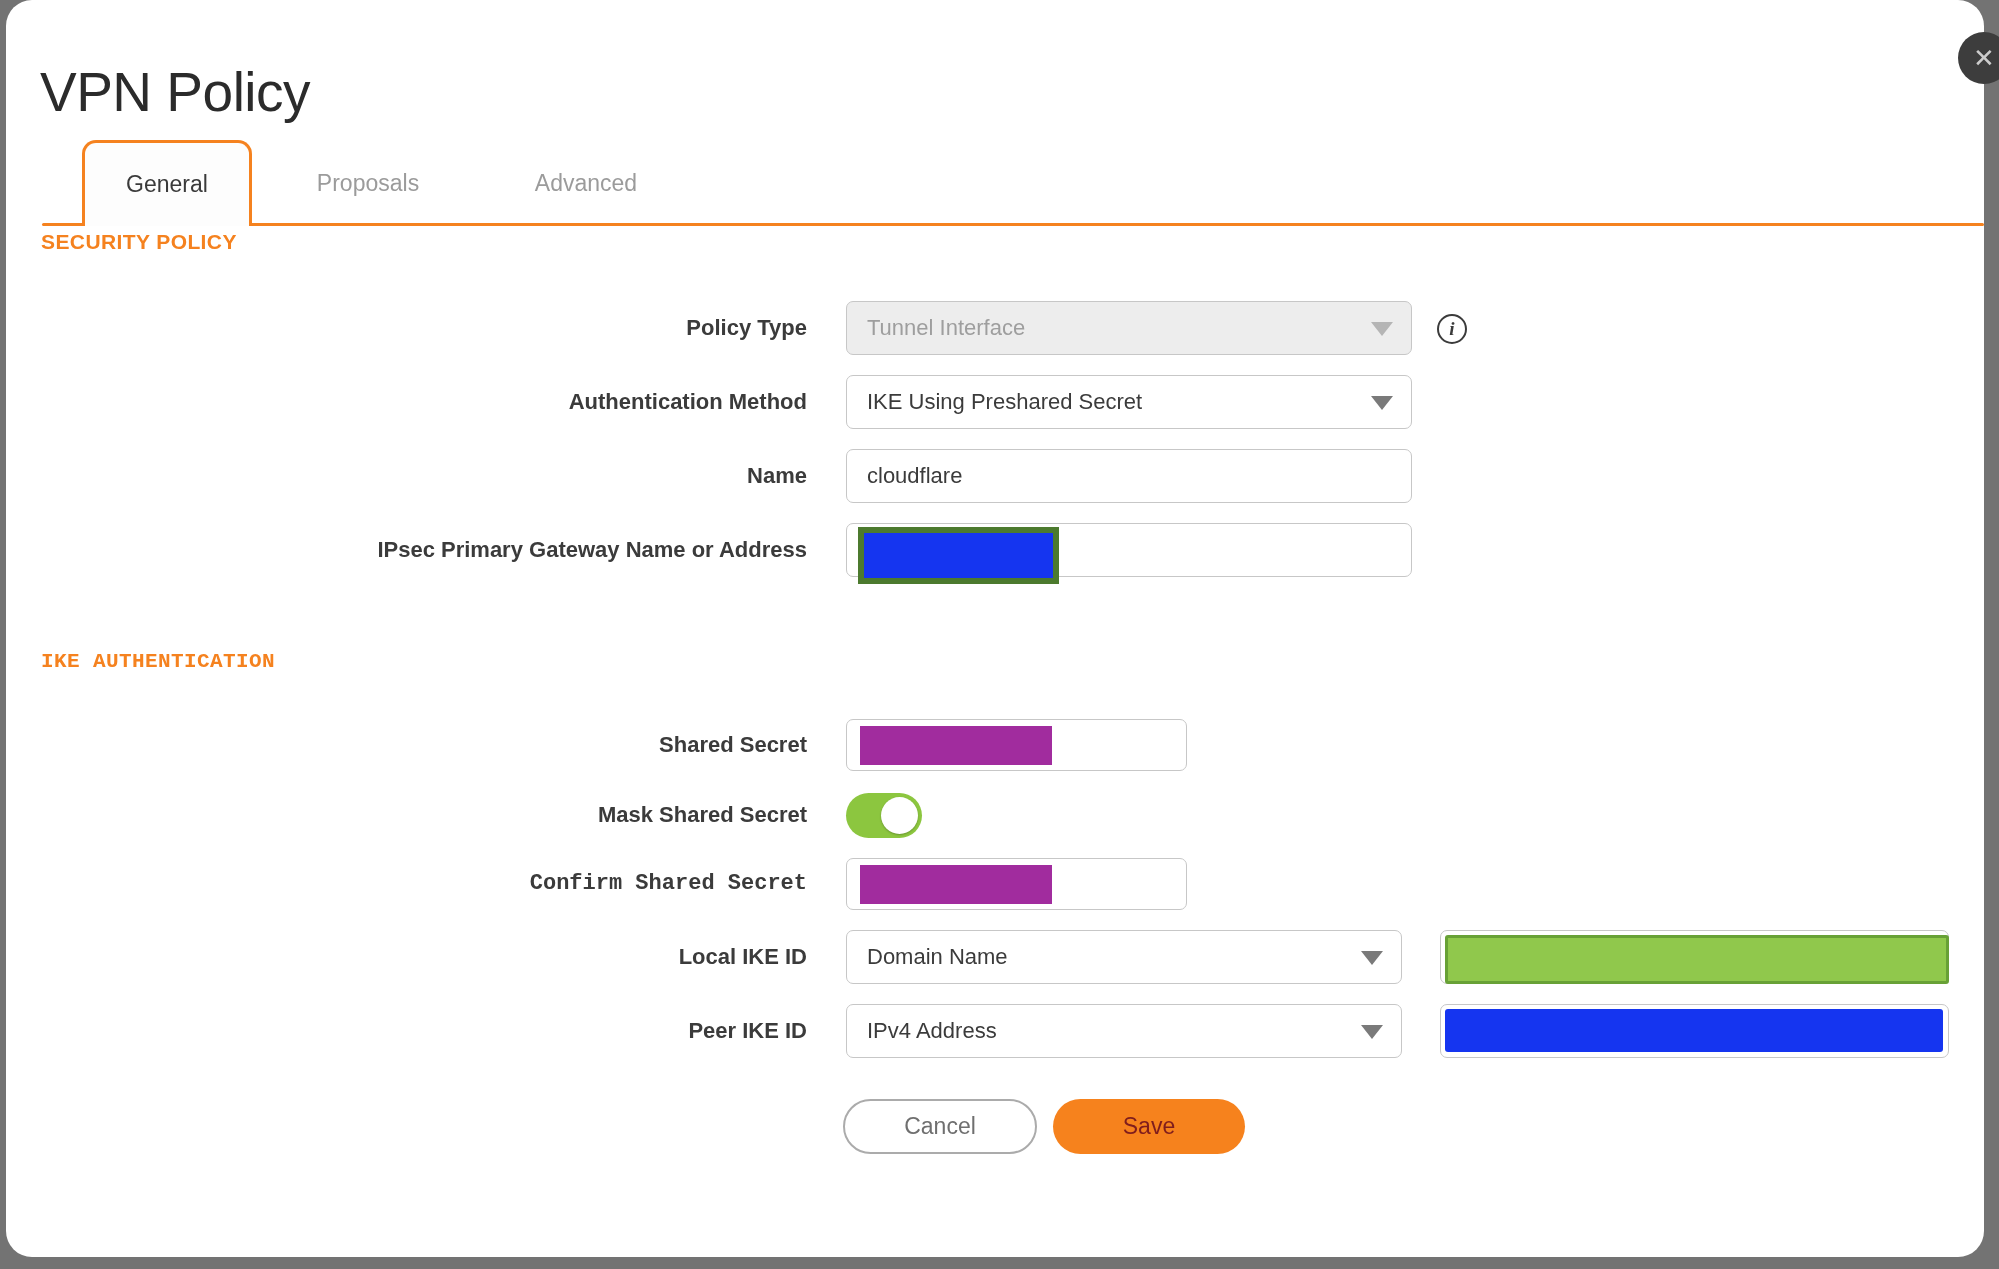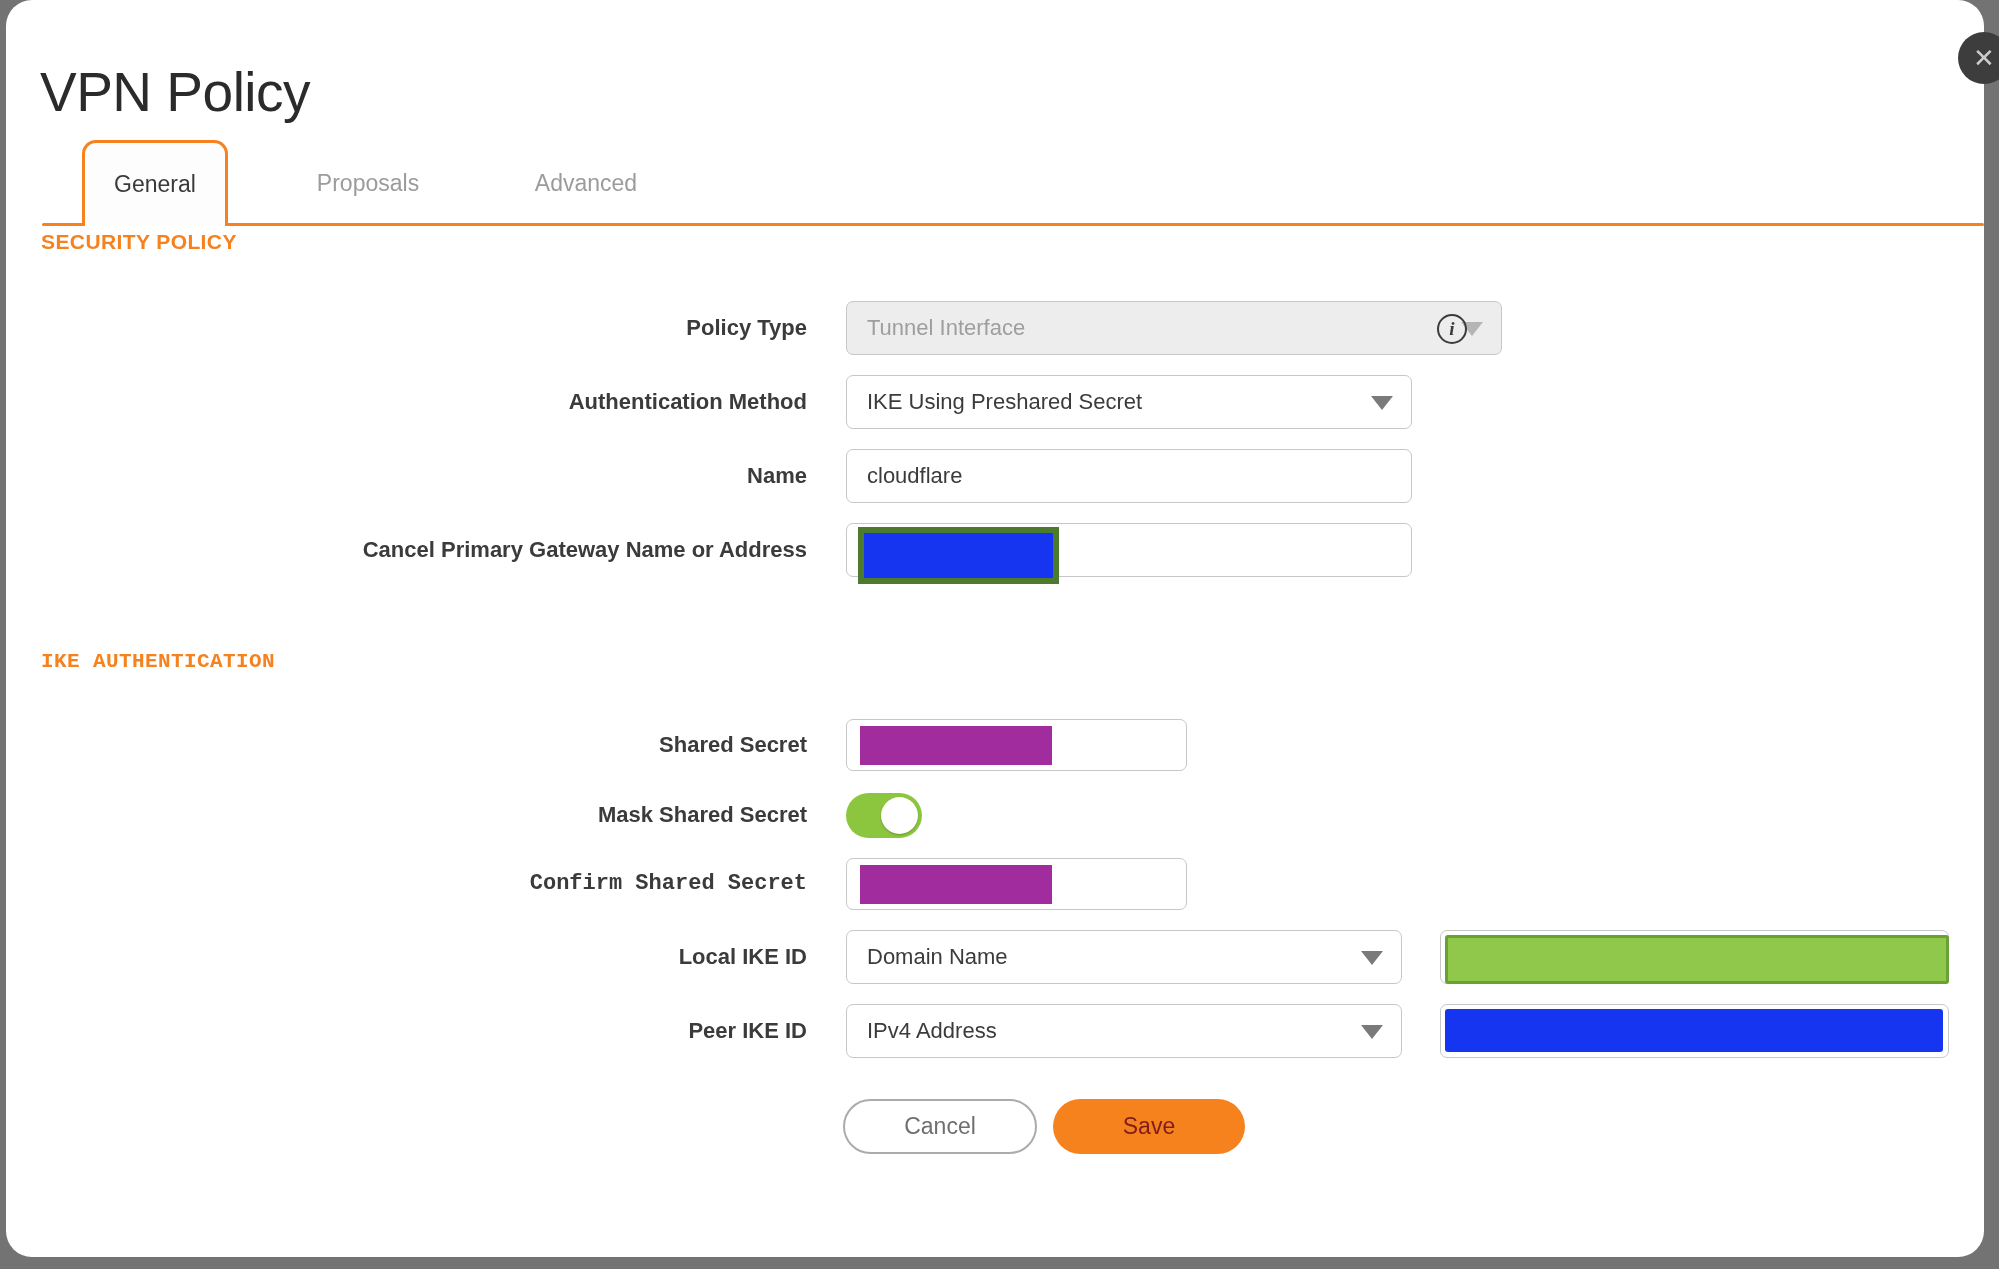--- a/index.html
+++ b/index.html
@@ -5,21 +5,21 @@
   html,body{margin:0;padding:0;width:1999px;height:1269px;overflow:hidden;
     font-family:"Liberation Sans",sans-serif;background:#737373;}
   .dialog{position:absolute;left:6px;top:0;width:1978px;height:1257px;
     background:#ffffff;border-radius:26px;}
   .abs{position:absolute;box-sizing:border-box;}
   .close-btn{left:1958px;top:32px;width:52px;height:52px;border-radius:50%;
     background:#3D3D3D;color:#CCCCCC;display:flex;align-items:center;justify-content:center;
     font-size:26px;z-index:6;cursor:pointer;}
   .title{left:40px;top:12px;font-size:55px;font-weight:500;color:#2B2B2B;letter-spacing:-0.5px;margin-top:48px;}
   .tab-line{left:42px;top:223px;width:1942px;height:3px;background:#F5821F;border-radius:2px;}
-  .tab-active{left:82px;top:140px;width:146px;height:86px;background:#FDFDFD;
+  .tab-active{left:82px;top:140px;width:170px;height:86px;background:#FDFDFD;
     border:3px solid #F5821F;border-bottom:none;border-radius:14px 14px 0 0;z-index:2;
     display:flex;align-items:center;justify-content:center;font-size:23px;color:#3A3A3A;cursor:pointer;}
   .tab{top:140px;height:86px;width:160px;display:flex;align-items:center;justify-content:center;
     font-size:23px;color:#9B9B9B;cursor:pointer;}
   .tab-proposals{left:288px;}
   .tab-advanced{left:506px;}
   .section-heading{left:41px;font-size:21px;font-weight:700;color:#F5821F;letter-spacing:0.4px;}
   .field-label{left:207px;width:600px;height:54px;line-height:54px;text-align:right;
     font-size:22px;font-weight:700;color:#3B3B3B;}
   .select,.input{height:54px;border:1.5px solid #C7C7C7;border-radius:7px;background:#fff;
@@ -68,40 +68,40 @@
 <div class="abs tab tab-proposals">
   <span>Proposals</span>
 </div>
 <div class="abs tab tab-advanced">
   <span>Advanced</span>
 </div>
 
 <div class="abs section-heading" style="top:230px;">SECURITY POLICY</div>
 
 <div class="abs field-label" style="top:301px;">Policy Type</div>
-<div class="abs select disabled" style="left:846px;top:301px;width:656px;">
+<div class="abs select disabled" style="left:846px;top:301px;width:566px;">
   <span>Tunnel Interface</span>
   <span class="caret light"></span>
 </div>
 <div class="abs info-icon">
   <span>i</span>
 </div>
 
 <div class="abs field-label" style="top:375px;">Authentication Method</div>
 <div class="abs select" style="left:846px;top:375px;width:566px;">
   <span>IKE Using Preshared Secret</span>
   <span class="caret"></span>
 </div>
 
 <div class="abs field-label" style="top:449px;">Name</div>
 <div class="abs input" style="left:846px;top:449px;width:566px;">
   <span>cloudflare</span>
 </div>
 
-<div class="abs field-label" style="top:523px;">Cancel Primary Gateway Name or Address</div>
+<div class="abs field-label" style="top:523px;">IPsec Primary Gateway Name or Address</div>
 <div class="abs input" style="left:846px;top:523px;width:566px;">
   <span class="redact redact-gateway"></span>
 </div>
 
 <div class="abs section-heading" style="top:650px;font-family:Liberation Mono, monospace;">IKE AUTHENTICATION</div>
 
 <div class="abs field-label" style="top:719px;height:52px;line-height:52px;">Shared Secret</div>
 <div class="abs input" style="left:846px;top:719px;width:341px;height:52px;">
   <span class="redact redact-purple"></span>
 </div>

